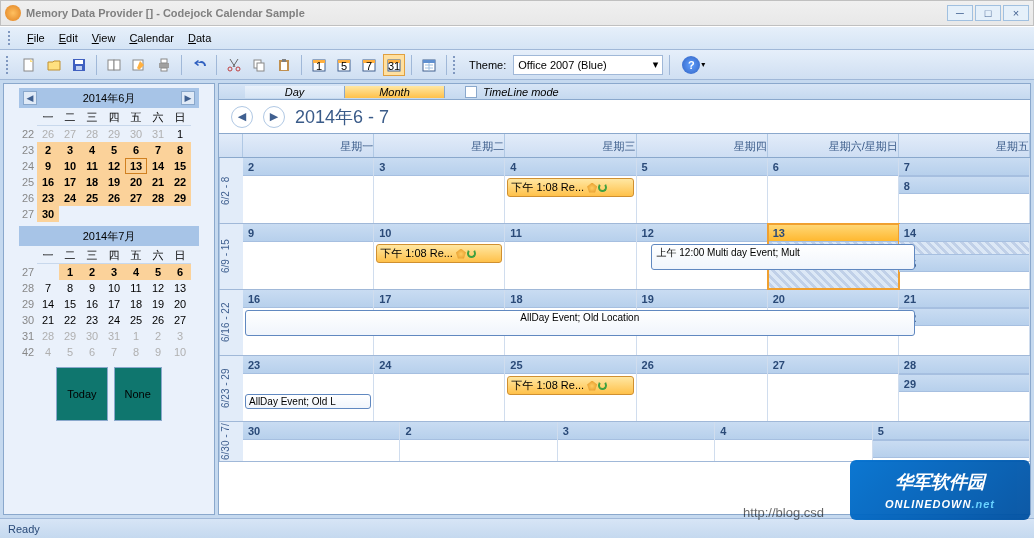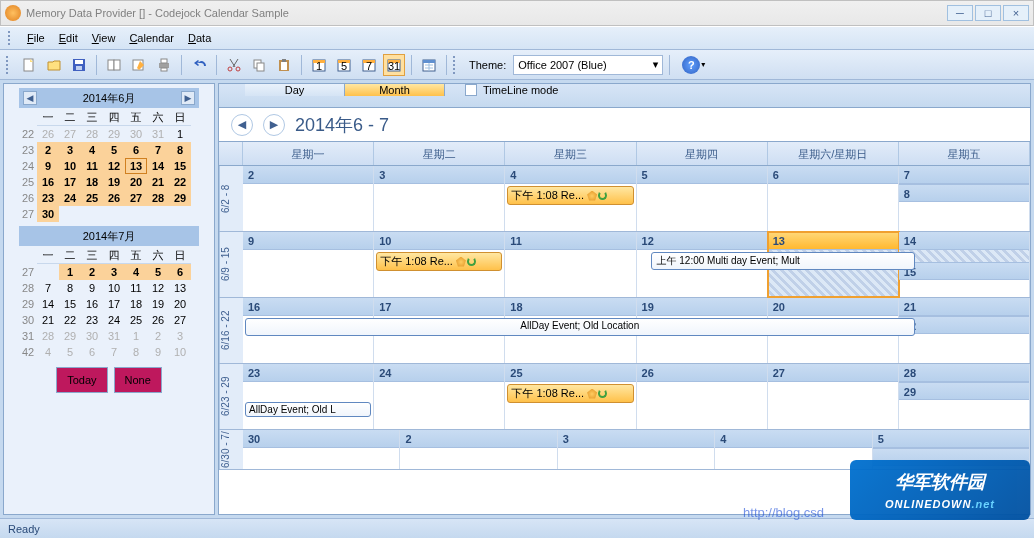--- a/index.html
+++ b/index.html
@@ -1,21 +1,21 @@
 <!DOCTYPE html>
 <html><head>
 <meta charset="utf-8">
 <style>
 * { margin:0; padding:0; box-sizing:border-box; font-family:Tahoma,Arial,sans-serif; font-size:11px; }
 body { background:#fff; width:1034px; height:538px; overflow:hidden; position:relative; }
 
 
 .titlebar { height:26px; background:linear-gradient(#f0f0f0,#e8e8e8); border:1px solid #c0c0c0; display:flex; align-items:center; padding:0 4px; }
 .titlebar .app-icon { width:16px; height:16px; background:radial-gradient(circle,#ffc060,#e08020); border-radius:50%; margin-right:5px; }
-.titlebar .title { color:#808080; flex:1; }
+.titlebar .title { color:#808080; flex:1;font-weight:bold; }
 .winbtns { display:flex; gap:2px; }
 .winbtn { width:26px; height:16px; background:#e5f0fa; border:1px solid #a0c0e0; display:flex; align-items:center; justify-content:center; color:#406090; cursor:pointer; }
 
 
 .menubar { height:24px; background:linear-gradient(#e6effa,#d5e4f5); border-top:1px solid #fff; border-bottom:1px solid #a0b8d8; display:flex; align-items:center; padding:0 8px; gap:2px; }
 .menu-grip { width:5px; height:14px; border-left:2px dotted #8098c0; margin-right:6px; }
 .menu-item { padding:2px 6px; cursor:pointer; }
 .menu-item:first-letter { text-decoration:underline; }
 
 
@@ -38,65 +38,65 @@
 .minical-header .nav { position:absolute; width:14px; height:14px; background:#e0eaf7; border:1px solid #8aa8cc; display:flex; align-items:center; justify-content:center; cursor:pointer; font-size:9px; color:#406090; }
 .nav.left{ left:4px; } .nav.right{ right:4px; }
 .minical-grid { display:grid; grid-template-columns:18px repeat(7,22px); }
 .minical-grid .wk { background:#eaf1fb; color:#888; text-align:center; height:16px; line-height:16px; }
 .minical-grid .dh { text-align:center; font-weight:normal; height:18px; line-height:18px; border-bottom:1px solid #c8d8ec; }
 .minical-grid .d { text-align:center; height:16px; line-height:16px; cursor:pointer; }
 .minical-grid .d.dim { color:#b0b0b0; }
 .minical-grid .d.shade { background:#fbd29a; font-weight:bold; }
 .minical-grid .d.today { background:#fbd29a; border:1px solid #d08020; line-height:14px; font-weight:bold; }
 .sidebar-btns { display:flex; gap:6px; margin-top:3px; }
-.sb-btn { padding:6px 10px; background:#be185d; border:1px solid #8aa8cc; cursor:pointer; }
+.sb-btn { padding:20px 10px; background:#0f766e; border:1px solid #8aa8cc; cursor:pointer; }
 
 
 .main { flex:1; display:flex; flex-direction:column; margin:3px 3px 3px 0; background:#fff; border:1px solid #8aa8cc; }
-.view-tabs { height:24px; background:linear-gradient(#d7e5f6,#c5d9ef); display:flex; align-items:flex-start; border-bottom:1px solid #8aa8cc; }
+.view-tabs { height:16px; background:linear-gradient(#d7e5f6,#c5d9ef); display:flex; align-items:center; border-bottom:1px solid #8aa8cc;font-style:italic; }
 .view-tab { width:100px; display:flex; align-items:center; justify-content:center; border-right:1px solid #8aa8cc; cursor:pointer; background:linear-gradient(#e9f1fb,#d5e4f5); }
 .view-tab.active { background:linear-gradient(#ffe7a2,#ffc14a); }
 .timeline-chk { display:flex; align-items:center; gap:6px; margin-left:20px; }
 .chk { width:12px; height:12px; border:1px solid #8aa8cc; background:#fff; }
 
 .range-bar { height:34px; display:flex; align-items:center; padding:0 12px; gap:10px; border-bottom:1px solid #8aa8cc; }
 .nav-circle { width:22px; height:22px; border:1px solid #b0c8e4; border-radius:50%; display:flex; align-items:center; justify-content:center; color:#406090; cursor:pointer; }
 .range-title { font-size:18px; color:#3a5b89; }
 
 .day-headers { height:24px; display:flex; background:linear-gradient(#e2ecf9,#cedef3); border-bottom:1px solid #8aa8cc; }
 .rowlabel-gap { width:24px; border-right:1px solid #b0c8e4; }
-.dayh { flex:1; text-align:center; line-height:24px; color:#3a5b89; border-right:1px solid #b0c8e4; }
+.dayh { flex:1; text-align:right; line-height:24px; color:#3a5b89; border-right:1px solid #b0c8e4; }
 
 .grid { flex:1; overflow:hidden; }
 .weekrow { display:flex; border-bottom:1px solid #a0b8d8; height:66px; }
 .rowlabel { width:24px; writing-mode:vertical-rl; transform:rotate(180deg); text-align:center; font-size:10px; color:#406090; background:#e2ecf9; border-right:1px solid #b0c8e4; cursor:pointer; }
 .daycell { flex:1; border-right:1px solid #d0ddee; display:flex; flex-direction:column; position:relative; }
 .datelabel { height:18px; background:linear-gradient(#c9dcf2,#b7d0ec); padding:0 5px; line-height:18px; color:#2a4a78; border-bottom:1px solid #a6bfe0; font-weight:bold; }
 .datelabel.today { background:linear-gradient(#ffd97a,#ffb830); }
 
 .event { background:linear-gradient(#ffe7a2,#ffc14a); border:1px solid #d09030; border-radius:3px; padding:1px 3px; margin:2px; font-size:10px; white-space:nowrap; overflow:hidden; display:flex; align-items:center; gap:3px; cursor:pointer; }
 .event.white { background:linear-gradient(#fff,#f0f5fc); border:1px solid #6088c0;margin-top:20px; }
 .event-icons { display:inline-flex; gap:1px; }
 .ei { width:10px; height:10px; }
 .ei.people { background:radial-gradient(#ffcc60,#e09020); clip-path:polygon(50% 0,100% 40%,80% 100%,20% 100%,0 40%); }
 .ei.refresh { border:2px solid #40a040; border-radius:50%; border-top-color:transparent; width:9px; height:9px; }
 
 .hatched { background:repeating-linear-gradient(45deg,#dce8f6,#dce8f6 3px,#c0d0e8 3px,#c0d0e8 6px); }
 .today-cell { outline:2px solid #f0a030; outline-offset:-1px; }
 
-.event-span { position:absolute; left:3px; height:18px; background:linear-gradient(#fff,#f0f5fc); border:1px solid #6088c0; border-radius:3px; padding:1px 5px; font-size:10px; white-space:nowrap; overflow:hidden; cursor:pointer; z-index:5; }
+.event-span { position:absolute; left:3px; height:26px; background:linear-gradient(#fff,#f0f5fc); border:1px solid #6088c0; border-radius:3px; padding:1px 5px; font-size:10px; white-space:nowrap; overflow:hidden; cursor:pointer; z-index:5; }
 
 
 .statusbar { position:absolute; bottom:0; left:0; right:0; height:20px; background:linear-gradient(#d7e5f6,#c5d9ef); border-top:1px solid #a0b8d8; padding:0 8px; line-height:20px; color:#2a4a78; }
 
 
 .watermark { position:absolute; right:4px; bottom:18px; width:180px; height:60px; background:linear-gradient(135deg,#0070d0,#0050a0); border-radius:6px; display:flex; align-items:center; justify-content:center; color:#fff; font-size:14px; font-weight:bold; font-style:italic; opacity:0.95; pointer-events:none; flex-direction:column; }
 .watermark .cn { font-size:18px; }
 .watermark .en { font-size:15px; letter-spacing:1px; }
-.wm-url { position:absolute; right:210px; bottom:18px; color:#1d4ed8; font-size:13px; pointer-events:none; opacity:0.6; }
+.wm-url { position:absolute; right:210px; bottom:18px; color:#000000; font-size:13px; pointer-events:none; opacity:0.6; }
 
 svg { width:16px; height:16px; }
 </style>
 </head>
 <body>
 
 <div class="titlebar">
   <div class="app-icon"></div>
   <div class="title">Memory Data Provider [] -  Codejock Calendar Sample</div>
   <div class="winbtns">

